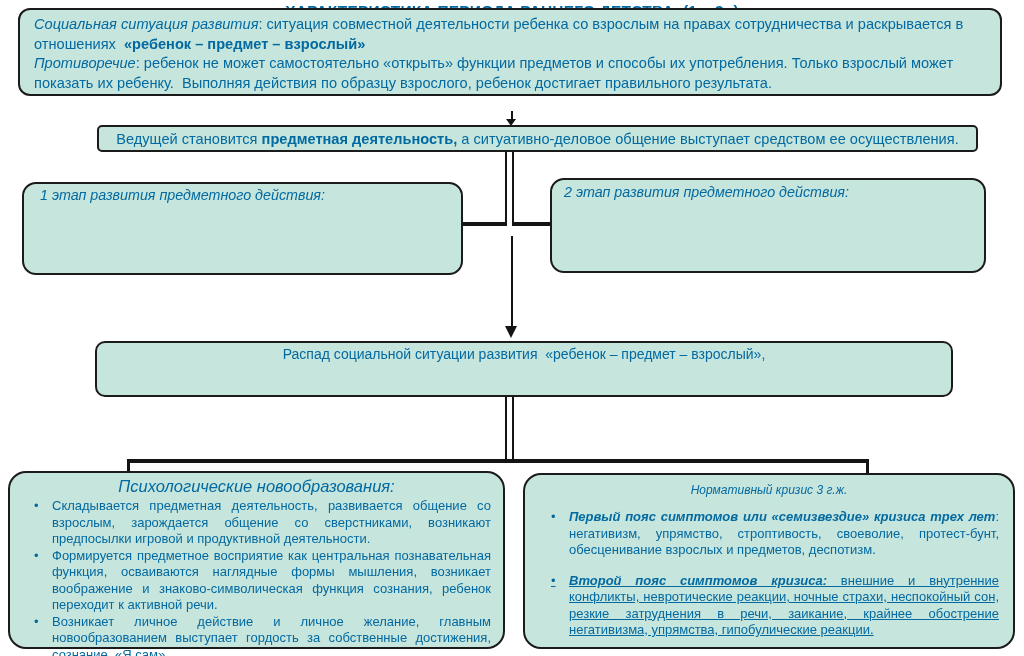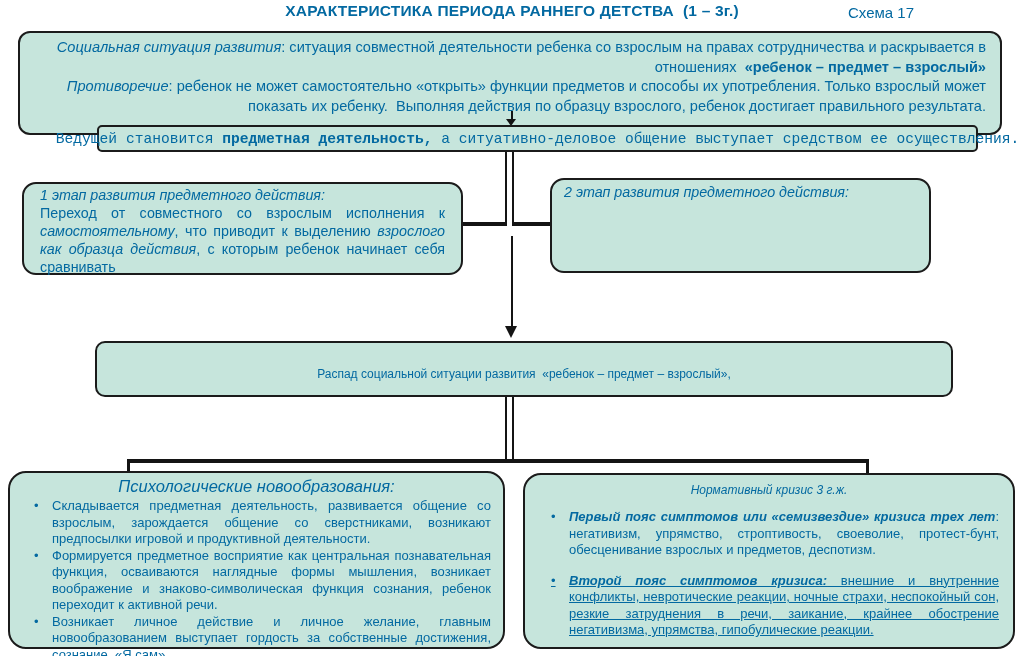--- a/index.html
+++ b/index.html
@@ -12,34 +12,34 @@
   .scheme-num{position:absolute;left:848px;top:4px;font-size:15px;font-weight:normal;}
 
   .nbox{
     position:absolute;background:#c6e5dc;border:2px solid #1b1b1b;
     box-sizing:border-box;
   }
   .it{font-style:italic;}
   .b{font-weight:bold;}
   .bi{font-weight:bold;font-style:italic;}
 
-  #box1{left:18px;top:31px;width:984px;height:104px;border-radius:12px;
-        padding:5px 14px;font-size:14.6px;line-height:19.6px;text-align:right;}
+  #box1{left:18px;top:8px;width:984px;height:88px;border-radius:12px;
+        padding:5px 14px;font-size:14.6px;line-height:19.6px;text-align:left;}
   #box2{left:97px;top:125px;width:881px;height:27px;border-radius:5px;
         display:flex;align-items:center;justify-content:center;
-        font-size:14.6px;white-space:nowrap;font-family:Liberation Mono, monospace;}
+        font-size:14.6px;white-space:nowrap;}
   #stage-left{left:22px;top:182px;width:441px;height:93px;border-radius:14px;
         padding:2px 16px;font-size:14.3px;line-height:18px;}
-  #stage-right{left:550px;top:178px;width:381px;height:95px;border-radius:14px;
+  #stage-right{left:550px;top:178px;width:436px;height:95px;border-radius:14px;
         padding:3px 12px;font-size:14.3px;line-height:18px;}
   .stage-head{font-style:italic;}
   .stage-body{text-align:justify;text-align-last:left;}
 
   #box3{left:95px;top:341px;width:858px;height:56px;border-radius:10px;
-        text-align:center;font-size:12px;line-height:23px;padding-top:20px;}
+        text-align:center;font-size:14px;line-height:23px;padding-top:0;}
 
   #bottom-left{left:8px;top:471px;width:497px;height:178px;border-radius:18px;
         padding:3px 12px;font-size:13px;line-height:16.5px;}
   #bottom-right{left:523px;top:473px;width:492px;height:176px;border-radius:18px;
         padding:5px 14px;font-size:13px;line-height:16.5px;}
   .box-head{font-style:italic;text-align:center;font-size:16.5px;line-height:20px;margin-bottom:2px;}
   #bottom-right .box-head{font-size:12px;margin-bottom:9px;}
   .bullet{display:flex;justify-content:flex-end;}
   .bullet::before{content:"\2022";flex:0 0 18px;margin-left:12px;text-align:left;}
   .bullet .txt{flex:1;text-align:justify;text-align-last:left;}
@@ -71,21 +71,20 @@
   <div class="nbox" id="box2">
     <span><span>Ведущей становится </span><span class="b">предметная деятельность,</span><span> а ситуативно-деловое общение выступает средством ее осуществления.</span></span>
   </div>
 
   <div class="dbl" style="left:505px;top:152px;height:74px;"></div>
   <div class="cline" style="left:461px;top:222px;width:46px;height:4px;"></div>
   <div class="cline" style="left:512px;top:222px;width:40px;height:4px;"></div>
 
   <div class="nbox" id="stage-left">
     <div class="stage-head">1 этап развития предметного действия:</div>
-    <div class="stage-body"><span>Переход от совместного со взрослым исполнения к </span><span class="it">самостоятельному</span><span>, что приводит к выделению </span><span class="it">взрослого как образца действия</span><span>, с которым ребенок начинает себя сравнивать</span></div>
   </div>
 
   <div class="nbox" id="stage-right">
     <div class="stage-head">2 этап развития предметного действия:</div>
   </div>
 
   <div class="cline" style="left:511px;top:236px;width:2px;height:90px;"></div>
   <div class="ahead" style="left:505px;top:326px;border-left:6.5px solid transparent;border-right:6.5px solid transparent;border-top:12px solid #141414;"></div>
 
   <div class="nbox" id="box3">

